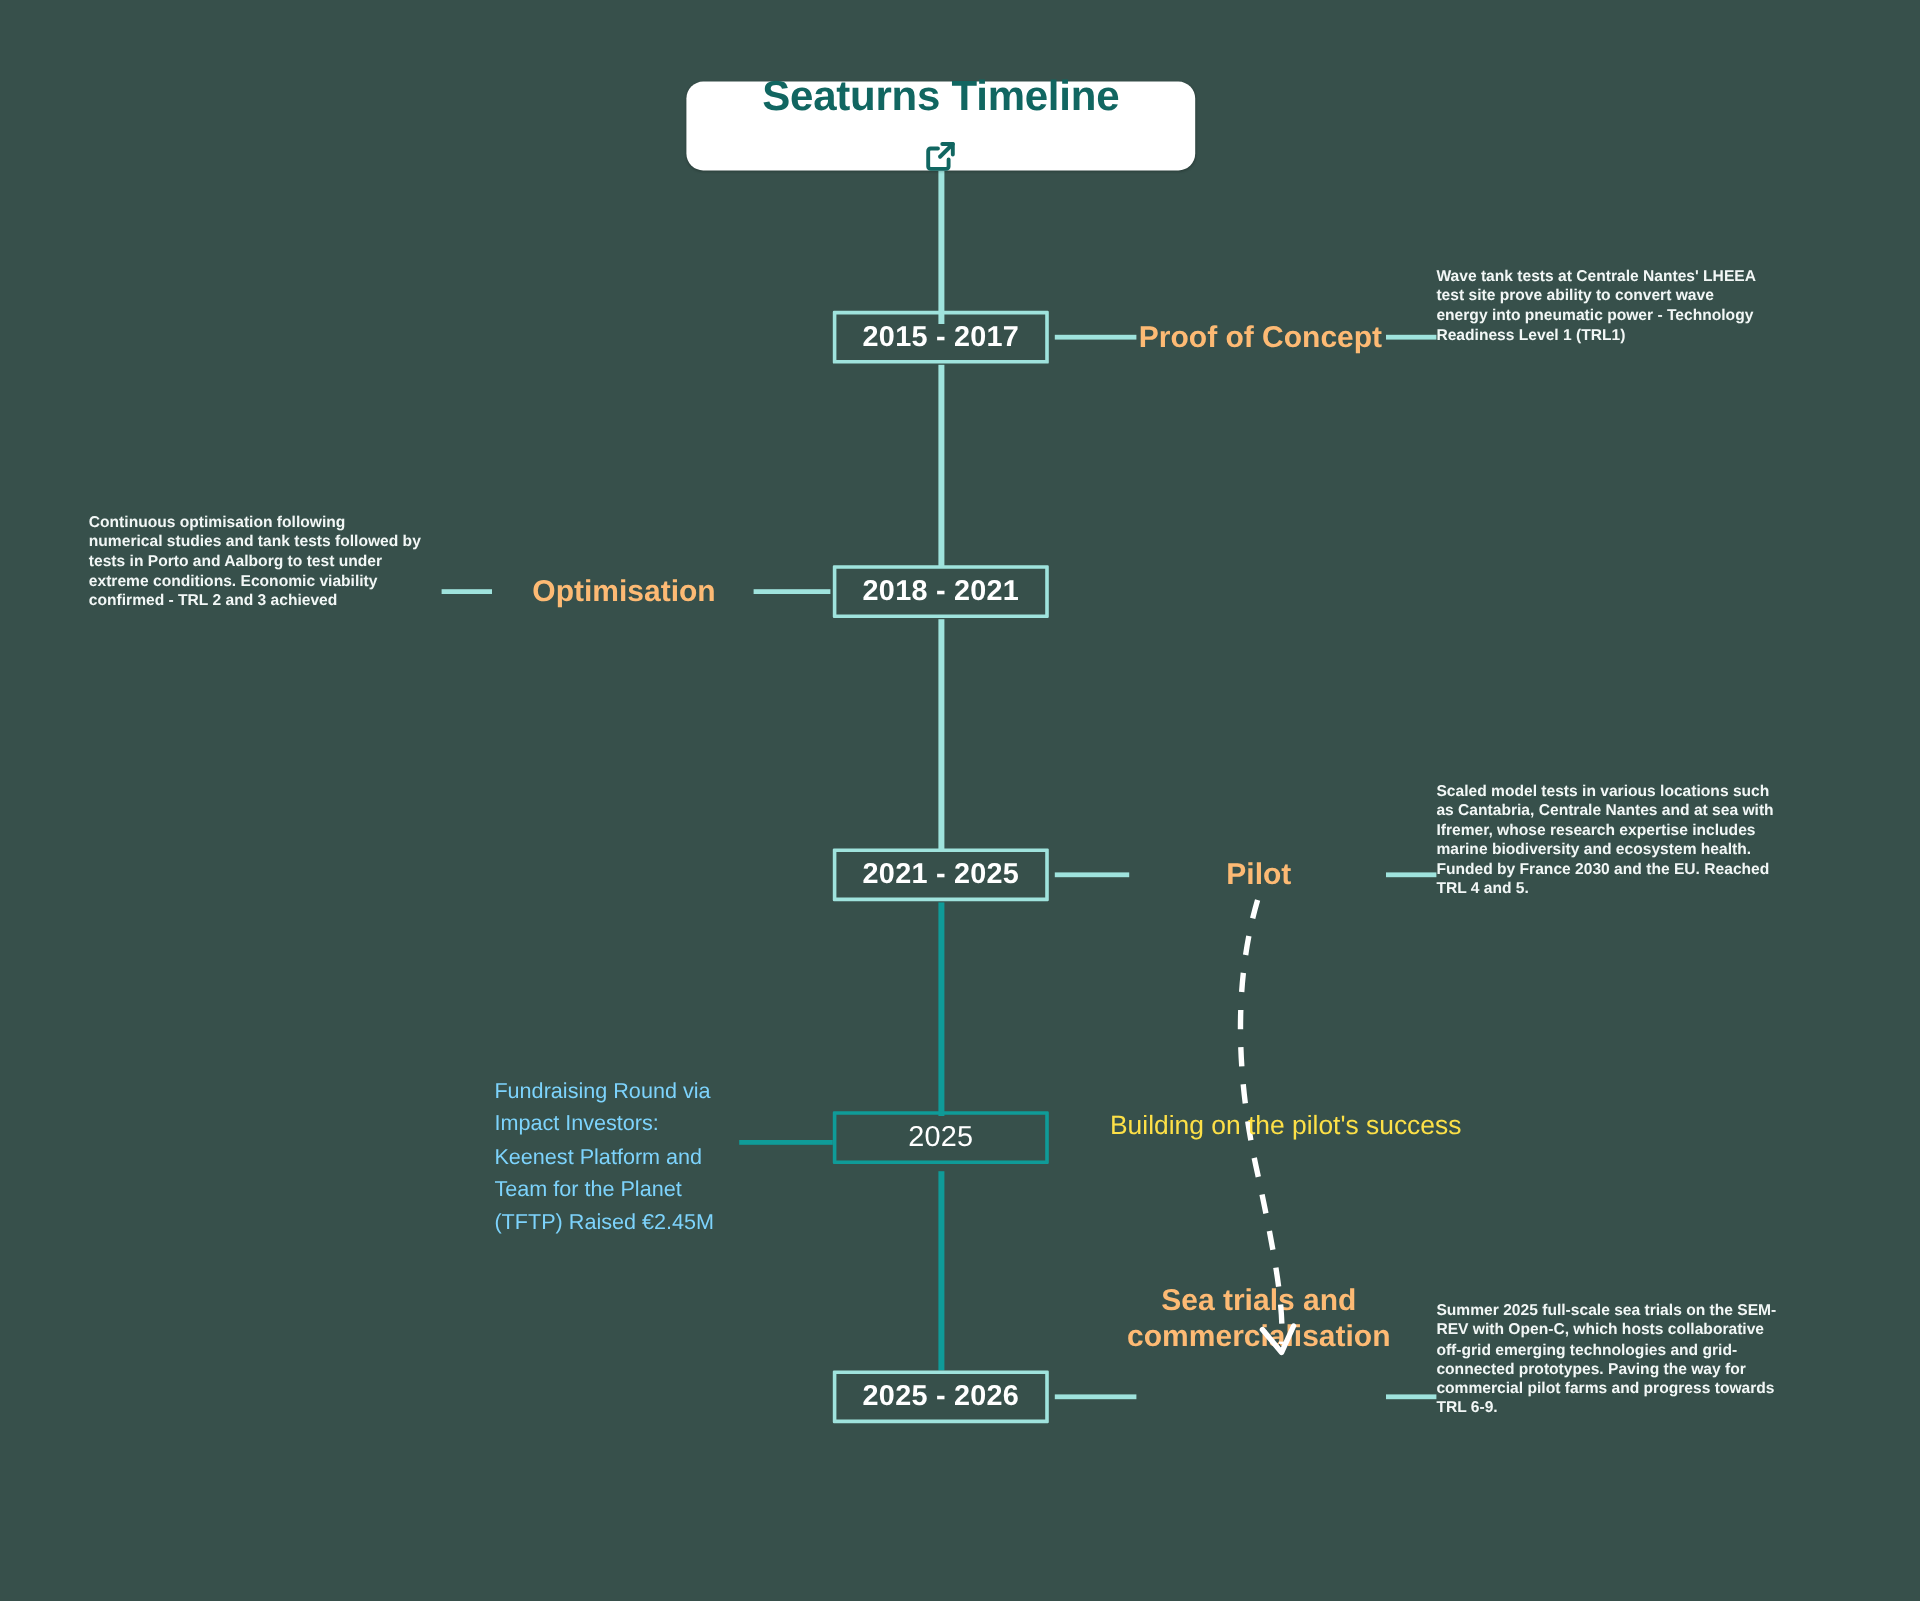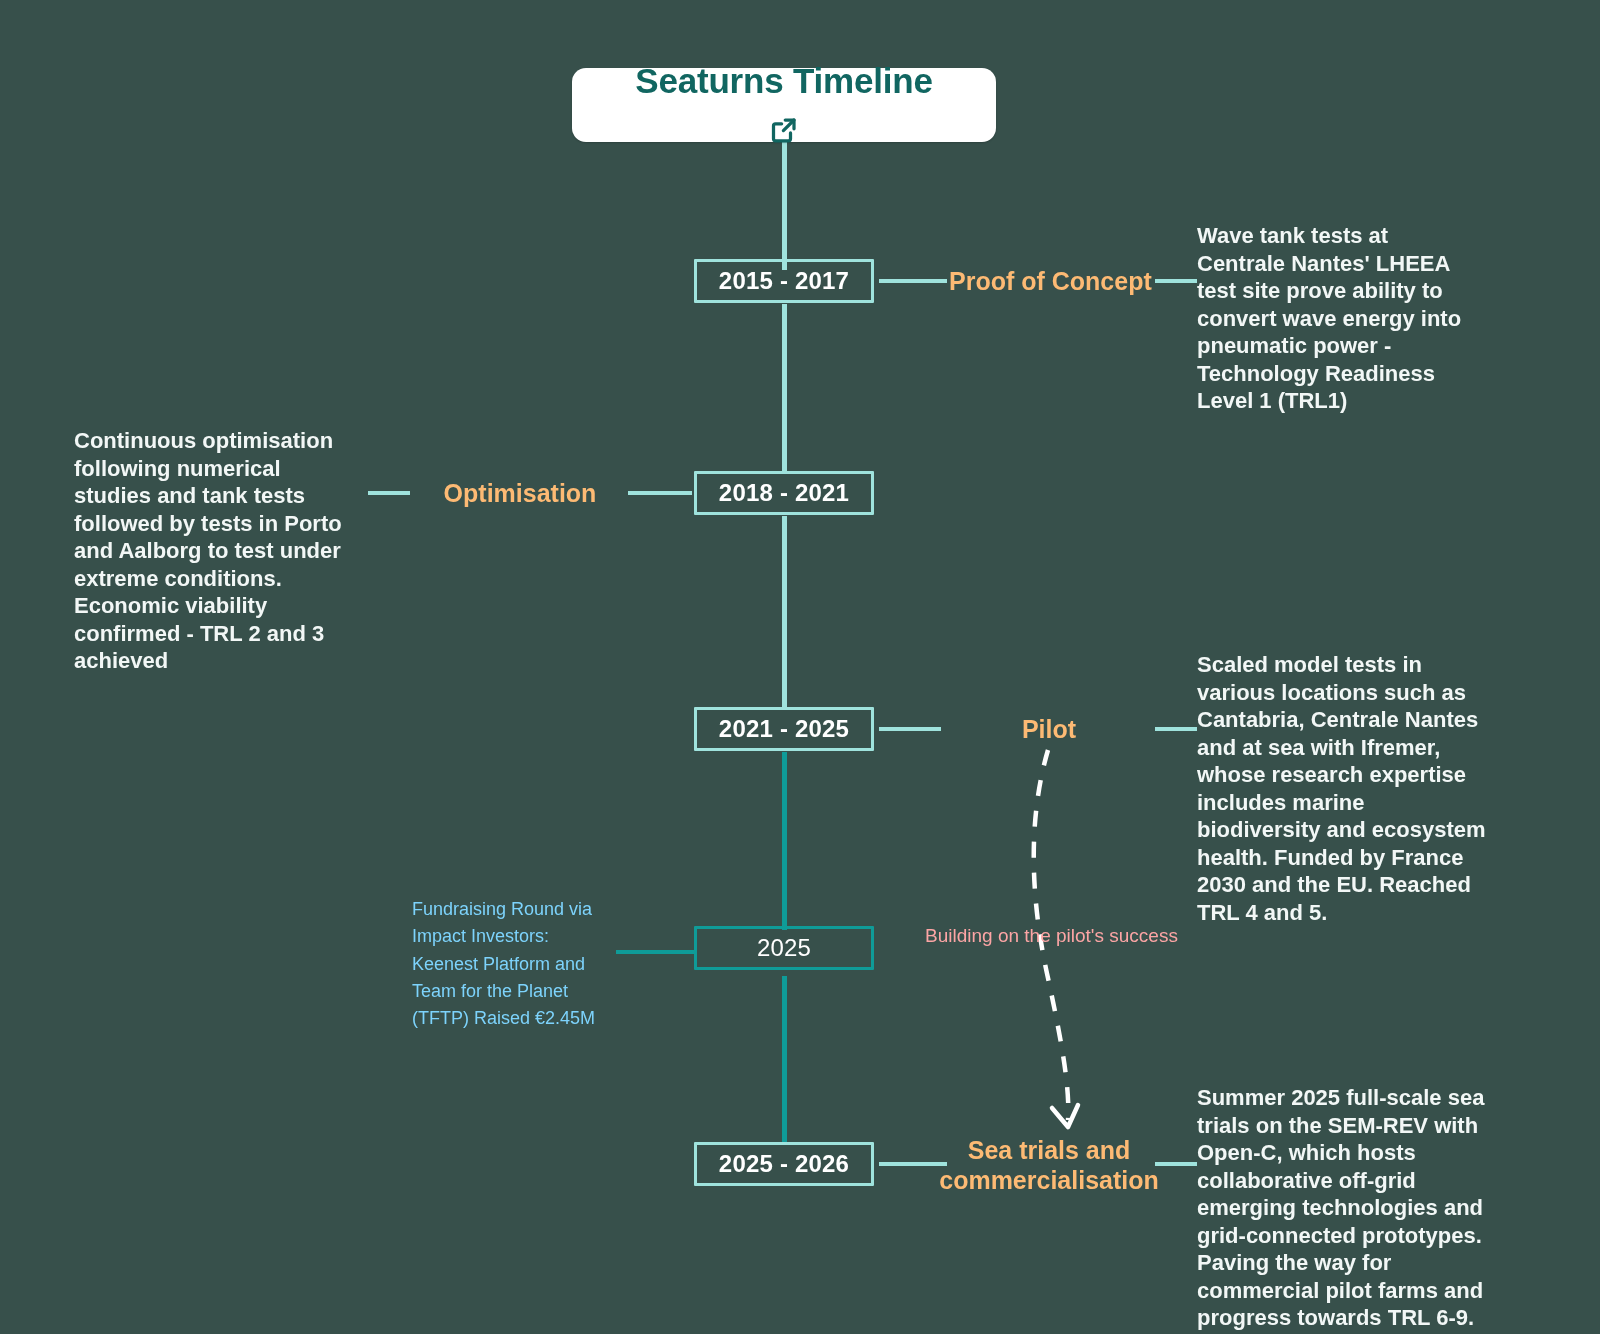--- a/index.html
+++ b/index.html
@@ -90,39 +90,39 @@
     font-weight: bold;
     line-height: 1.18;
     white-space: nowrap;
     text-align: center;
   }
 
   
   .desc {
     position: absolute;
     color: #f2f7f6;
-    font-size: 22px;
+    font-size: 13px;
     font-weight: bold;
     line-height: 1.25;
   }
   .desc.light {
     font-weight: normal;
     font-size: 18px;
     line-height: 1.52;
     color: #7dd3fc;
   }
 
   
   #arrow-note {
     position: absolute;
     left: 925px;
     top: 925px;
     width: 250px;
-    color: #fca5a5;
-    font-size: 19px;
+    color: #fde047;
+    font-size: 22px;
     font-weight: normal;
     white-space: nowrap;
   }
   #dashed-svg {
     position: absolute;
     left: 990px;
     top: 748px;
     width: 160px;
     height: 390px;
     pointer-events: none;
@@ -183,21 +183,21 @@
   <div class="node accent" style="top:926px;">
     <span class="yr">2025</span>
   </div>
   <div class="stub hot" style="left:616px; top:950px; width:78px;"></div>
   <div class="desc light" style="left:412px; top:896px; width:196px; text-align:left;">Fundraising Round via Impact Investors: Keenest Platform and Team for the Planet (TFTP) Raised €2.45M</div>
 
   <div class="node" style="top:1142px;">
     <span class="yr">2025 - 2026</span>
   </div>
   <div class="stub" style="left:879px; top:1162px; width:68px;"></div>
-  <div class="stage" style="left:925px; top:1136px; width:248px; white-space:normal;">
+  <div class="stage" style="left:925px; top:1070px; width:248px; white-space:normal;">
     <span>Sea trials and</span><br>
     <span>commercialisation</span>
   </div>
   <div class="stub" style="left:1155px; top:1162px; width:42px;"></div>
   <div class="desc" style="left:1197px; top:1084px; width:292px;">Summer 2025 full-scale sea trials on the SEM-REV with Open-C, which hosts collaborative off-grid emerging technologies and grid-connected prototypes. Paving the way for commercial pilot farms and progress towards TRL 6-9.</div>
 
   <svg id="dashed-svg" viewBox="0 0 160 390">
     <path d="M58 2 C 38 70, 40 150, 58 230 C 72 295, 80 340, 78 372" fill="none" stroke="#ffffff" stroke-width="4.5" stroke-linecap="butt" stroke-dasharray="16 15"></path>
     <path d="M62 360 L 78 379 L 88 357" fill="none" stroke="#ffffff" stroke-width="4.5" stroke-linecap="round" stroke-linejoin="round"></path>
   </svg>

